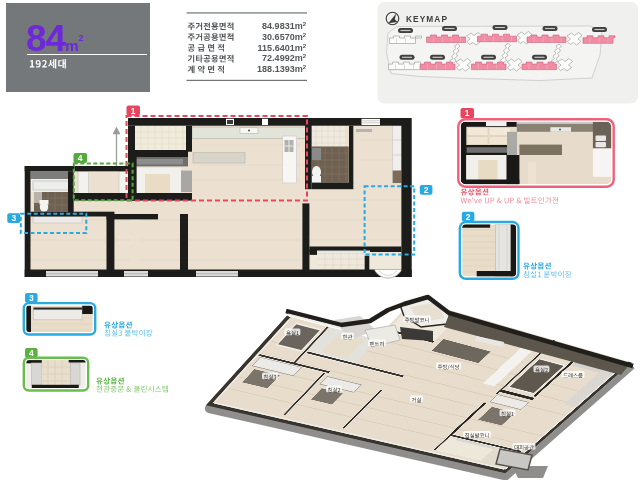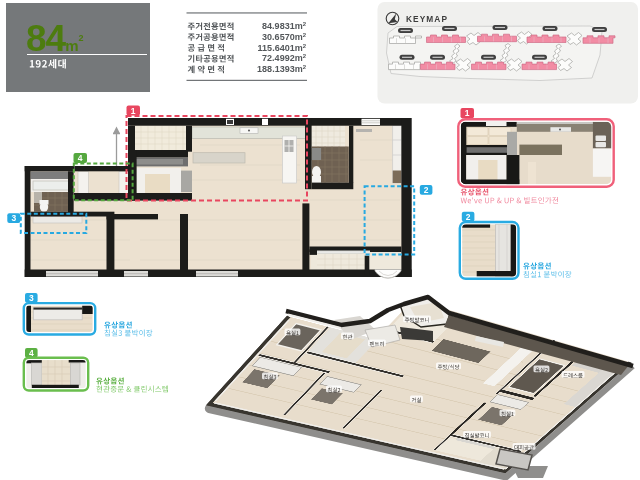--- a/index.html
+++ b/index.html
@@ -1,20 +1,20 @@
 <!DOCTYPE html>
 <html><head><meta charset="utf-8"><style>
 *{margin:0;padding:0;box-sizing:border-box}
 html,body{width:640px;height:480px;background:#fff;font-family:"Liberation Sans",sans-serif;overflow:hidden}
 .abs{position:absolute}
 </style></head><body>
 <div class="abs" style="left:0;top:0;width:640px;height:480px">
 
 <div class="abs" style="left:6px;top:3px;width:144px;height:89px;background:#75787a"></div>
-<div class="abs" style="left:26px;top:20px;color:#4d7c0f;font-weight:bold;font-size:37px;letter-spacing:-1px;line-height:1">84<span style="font-size:15px;letter-spacing:0">m</span><span style="font-size:9px;vertical-align:10px;letter-spacing:0">2</span></div>
+<div class="abs" style="left:26px;top:20px;color:#6d28d9;font-weight:bold;font-size:37px;letter-spacing:-1px;line-height:1">84<span style="font-size:15px;letter-spacing:0">m</span><span style="font-size:9px;vertical-align:10px;letter-spacing:0">2</span></div>
 <div class="abs" style="left:27px;top:53.5px;width:120px;height:1.5px;background:#fff"></div>
 
 <svg class="abs" style="left:0;top:0" width="640" height="100" viewBox="0 0 640 100">
 <path d="M29.8 67.5V66.3H31.4V61.6H30.1V60.7Q30.6 60.6 31 60.5Q31.4 60.3 31.8 60.1H32.9V66.3H34.3V67.5Z M37.8 67.6Q37.2 67.6 36.7 67.4Q36.1 67.1 35.8 66.8L36.6 65.9Q36.8 66.1 37.1 66.3Q37.4 66.4 37.8 66.4Q38.1 66.4 38.4 66.3Q38.7 66.2 38.9 65.8Q39.1 65.5 39.2 65Q39.3 64.4 39.3 63.6Q39.3 62.7 39.2 62.1Q39 61.6 38.7 61.3Q38.4 61.1 38 61.1Q37.8 61.1 37.5 61.2Q37.3 61.4 37.2 61.7Q37 62 37 62.4Q37 62.9 37.2 63.1Q37.3 63.4 37.5 63.6Q37.8 63.7 38.1 63.7Q38.4 63.7 38.7 63.5Q39.1 63.3 39.3 62.9L39.4 63.9Q39.2 64.1 38.9 64.3Q38.7 64.5 38.4 64.7Q38.1 64.8 37.8 64.8Q37.2 64.8 36.7 64.5Q36.2 64.2 36 63.7Q35.7 63.2 35.7 62.4Q35.7 61.7 36 61.1Q36.3 60.6 36.9 60.3Q37.4 60 38 60Q38.6 60 39 60.2Q39.5 60.4 39.9 60.8Q40.3 61.3 40.5 62Q40.7 62.7 40.7 63.6Q40.7 64.7 40.5 65.4Q40.2 66.2 39.8 66.7Q39.4 67.2 38.9 67.4Q38.4 67.6 37.8 67.6Z M42 67.5V66.7Q43 65.8 43.8 65Q44.5 64.2 44.9 63.5Q45.2 62.9 45.2 62.3Q45.2 62 45.1 61.7Q45 61.4 44.7 61.3Q44.5 61.1 44.1 61.1Q43.7 61.1 43.4 61.3Q43.1 61.6 42.8 61.9L42 61.1Q42.5 60.5 43 60.2Q43.6 60 44.3 60Q45 60 45.5 60.2Q46.1 60.5 46.4 61Q46.6 61.5 46.6 62.2Q46.6 62.9 46.3 63.6Q46 64.3 45.4 65Q44.9 65.7 44.2 66.3Q44.5 66.3 44.8 66.3Q45.1 66.3 45.4 66.3H47V67.5Z M52 62.2H53.5V63.3H52ZM50 59.9H51V61.5Q51 62.3 50.9 63Q50.8 63.8 50.5 64.5Q50.3 65.1 49.9 65.7Q49.5 66.2 48.9 66.5L48.1 65.5Q48.7 65.2 49 64.8Q49.4 64.3 49.6 63.8Q49.8 63.2 49.9 62.7Q50 62.1 50 61.5ZM50.3 59.9H51.3V61.4Q51.3 62 51.3 62.5Q51.4 63.1 51.6 63.6Q51.8 64.1 52.1 64.6Q52.4 65 52.9 65.3L52.2 66.3Q51.7 66 51.3 65.5Q50.9 65 50.7 64.3Q50.5 63.6 50.4 62.9Q50.3 62.2 50.3 61.4ZM55 59.1H56.3V68.4H55ZM53.1 59.3H54.4V68H53.1Z M64.6 59.1H65.9V68.4H64.6ZM63.4 62.7H64.9V63.8H63.4ZM62.5 59.3H63.8V68H62.5ZM58.2 65.2H58.8Q59.4 65.2 59.9 65.2Q60.4 65.2 60.9 65.1Q61.5 65.1 62 65L62.1 66Q61.5 66.2 61 66.2Q60.5 66.3 60 66.3Q59.4 66.3 58.8 66.3H58.2ZM58.2 60.2H61.6V61.3H59.5V65.7H58.2Z" fill="#fff"></path>
 <rect x="186.5" y="12.4" width="120.5" height="1.1" fill="#63676a"></rect>
 <rect x="186.5" y="79.8" width="120.5" height="1.1" fill="#63676a"></rect>
 <path d="M190.7 23.2H191.6V23.4Q191.6 23.8 191.5 24.2Q191.4 24.6 191.1 24.9Q190.9 25.2 190.5 25.5Q190.1 25.7 189.6 25.9Q189.2 26.1 188.6 26.1L188.2 25.3Q188.7 25.2 189.1 25.1Q189.5 25 189.8 24.8Q190.1 24.6 190.3 24.4Q190.5 24.1 190.6 23.9Q190.7 23.7 190.7 23.4ZM191 23.2H192V23.4Q192 23.7 192.1 23.9Q192.1 24.1 192.3 24.4Q192.5 24.6 192.8 24.8Q193.2 25 193.6 25.1Q193.9 25.2 194.5 25.3L194.1 26.1Q193.5 26.1 193 25.9Q192.5 25.7 192.1 25.5Q191.8 25.2 191.5 24.9Q191.3 24.6 191.1 24.2Q191 23.8 191 23.4ZM190.7 27.2H191.8V30H190.7ZM187.8 26.6H194.8V27.5H187.8ZM188.5 22.7H194.2V23.6H188.5Z M201 22.4H202.1V30H201ZM199.5 25.3H201.5V26.2H199.5ZM198.5 23.1H199.6Q199.6 24 199.4 24.8Q199.2 25.6 198.9 26.3Q198.5 27 197.8 27.6Q197.2 28.2 196.2 28.7L195.6 27.9Q196.4 27.4 197 27Q197.5 26.5 197.8 26Q198.2 25.4 198.3 24.8Q198.5 24.1 198.5 23.3ZM196 23.1H199.1V24H196Z M207.6 24.3H209.4V25.2H207.6ZM208.8 22.4H209.9V28H208.8ZM204.9 29H210.1V29.9H204.9ZM204.9 27.5H206V29.5H204.9ZM205.3 23.4H206.2V23.8Q206.2 24.6 206 25.2Q205.7 25.9 205.2 26.4Q204.8 26.9 204 27.1L203.5 26.2Q203.9 26.1 204.3 25.8Q204.6 25.6 204.9 25.2Q205.1 24.9 205.2 24.6Q205.3 24.2 205.3 23.8ZM205.5 23.4H206.4V23.8Q206.4 24.3 206.6 24.7Q206.8 25.2 207.2 25.5Q207.5 25.9 208.1 26.1L207.6 27Q206.9 26.7 206.4 26.2Q206 25.8 205.7 25.2Q205.5 24.5 205.5 23.8ZM203.8 22.9H207.9V23.7H203.8Z M212.9 24.9H214V26.3H212.9ZM215.6 24.9H216.7V26.3H215.6ZM211.3 26H218.3V26.9H211.3ZM214.8 27.2Q216 27.2 216.8 27.6Q217.5 28 217.5 28.6Q217.5 29.3 216.8 29.7Q216 30 214.8 30Q213.6 30 212.8 29.7Q212.1 29.3 212.1 28.6Q212.1 28 212.8 27.6Q213.6 27.2 214.8 27.2ZM214.8 28.1Q214.3 28.1 213.9 28.1Q213.6 28.2 213.4 28.3Q213.2 28.5 213.2 28.6Q213.2 28.8 213.4 29Q213.6 29.1 213.9 29.2Q214.3 29.2 214.8 29.2Q215.3 29.2 215.7 29.2Q216 29.1 216.2 29Q216.4 28.8 216.4 28.6Q216.4 28.5 216.2 28.3Q216 28.2 215.7 28.1Q215.3 28.1 214.8 28.1ZM214.8 22.5Q215.7 22.5 216.3 22.6Q216.9 22.8 217.3 23.1Q217.6 23.5 217.6 23.9Q217.6 24.4 217.3 24.7Q216.9 25.1 216.3 25.2Q215.7 25.4 214.8 25.4Q214 25.4 213.3 25.2Q212.7 25.1 212.4 24.7Q212 24.4 212 23.9Q212 23.5 212.4 23.1Q212.7 22.8 213.3 22.6Q214 22.5 214.8 22.5ZM214.8 23.3Q214.3 23.3 213.9 23.4Q213.6 23.4 213.4 23.6Q213.2 23.7 213.2 23.9Q213.2 24.1 213.4 24.3Q213.6 24.4 213.9 24.5Q214.3 24.6 214.8 24.6Q215.3 24.6 215.7 24.5Q216.1 24.4 216.3 24.3Q216.5 24.1 216.5 23.9Q216.5 23.7 216.3 23.6Q216.1 23.4 215.7 23.4Q215.3 23.3 214.8 23.3Z M222.9 23.6H224.8V24.4H222.9ZM222.9 25.2H224.9V26.1H222.9ZM219.5 23H223.1V26.7H219.5ZM222 23.8H220.6V25.9H222ZM224.5 22.4H225.6V27.9H224.5ZM220.5 29H225.8V29.9H220.5ZM220.5 27.4H221.6V29.5H220.5Z M228.8 23.1H229.7V23.6Q229.7 24.3 229.5 25Q229.2 25.6 228.8 26.1Q228.3 26.6 227.5 26.9L227 26Q227.5 25.8 227.8 25.6Q228.1 25.3 228.4 25Q228.6 24.7 228.7 24.3Q228.8 24 228.8 23.6ZM229 23.1H229.9V23.6Q229.9 24 230.1 24.5Q230.3 24.9 230.7 25.3Q231 25.6 231.7 25.8L231.1 26.7Q230.4 26.5 229.9 26Q229.5 25.5 229.3 24.9Q229 24.3 229 23.6ZM231.2 24.2H232.7V25.1H231.2ZM227.3 22.8H231.4V23.6H227.3ZM228.2 27.3H233.5V30H232.3V28.1H228.2ZM232.3 22.4H233.5V26.9H232.3Z" fill="#53575a"></path>
 <path d="M190.7 34H191.6V34.2Q191.6 34.6 191.5 35Q191.4 35.4 191.1 35.7Q190.9 36 190.5 36.3Q190.1 36.5 189.6 36.7Q189.2 36.9 188.6 36.9L188.2 36.1Q188.7 36 189.1 35.9Q189.5 35.8 189.8 35.6Q190.1 35.4 190.3 35.2Q190.5 34.9 190.6 34.7Q190.7 34.5 190.7 34.2ZM191 34H192V34.2Q192 34.5 192.1 34.7Q192.1 34.9 192.3 35.2Q192.5 35.4 192.8 35.6Q193.2 35.8 193.6 35.9Q193.9 36 194.5 36.1L194.1 36.9Q193.5 36.9 193 36.7Q192.5 36.5 192.1 36.3Q191.8 36 191.5 35.7Q191.3 35.4 191.1 35Q191 34.6 191 34.2ZM190.7 38H191.8V40.8H190.7ZM187.8 37.4H194.8V38.3H187.8ZM188.5 33.5H194.2V34.4H188.5Z M201 33.2H202.1V40.8H201ZM199.5 36.1H201.5V37H199.5ZM198.5 33.9H199.6Q199.6 34.8 199.4 35.6Q199.2 36.4 198.9 37.1Q198.5 37.8 197.8 38.4Q197.2 39 196.2 39.5L195.6 38.7Q196.4 38.2 197 37.8Q197.5 37.3 197.8 36.8Q198.2 36.2 198.3 35.6Q198.5 34.9 198.5 34.1ZM196 33.9H199.1V34.8H196Z M206.9 37.9Q207.8 37.9 208.4 38.1Q209 38.3 209.3 38.6Q209.7 38.9 209.7 39.4Q209.7 39.8 209.3 40.2Q209 40.5 208.4 40.7Q207.8 40.8 206.9 40.8Q206.1 40.8 205.5 40.7Q204.9 40.5 204.6 40.2Q204.2 39.8 204.2 39.4Q204.2 38.9 204.6 38.6Q204.9 38.3 205.5 38.1Q206.1 37.9 206.9 37.9ZM206.9 38.8Q206.4 38.8 206.1 38.8Q205.7 38.9 205.5 39Q205.3 39.2 205.3 39.4Q205.3 39.6 205.5 39.7Q205.7 39.9 206.1 39.9Q206.4 40 206.9 40Q207.5 40 207.8 39.9Q208.2 39.9 208.4 39.7Q208.6 39.6 208.6 39.4Q208.6 39.2 208.4 39Q208.2 38.9 207.8 38.8Q207.5 38.8 206.9 38.8ZM204.3 33.5H209.2V34.4H204.3ZM203.5 36.6H210.4V37.5H203.5ZM206.1 35.2H207.2V36.8H206.1ZM208.5 33.5H209.6V34.1Q209.6 34.6 209.6 35.1Q209.6 35.6 209.4 36.2L208.3 36.1Q208.5 35.5 208.5 35Q208.5 34.6 208.5 34.1Z M212.9 35.7H214V37.1H212.9ZM215.6 35.7H216.7V37.1H215.6ZM211.3 36.8H218.3V37.7H211.3ZM214.8 38Q216 38 216.8 38.4Q217.5 38.8 217.5 39.4Q217.5 40.1 216.8 40.5Q216 40.8 214.8 40.8Q213.6 40.8 212.8 40.5Q212.1 40.1 212.1 39.4Q212.1 38.8 212.8 38.4Q213.6 38 214.8 38ZM214.8 38.9Q214.3 38.9 213.9 38.9Q213.6 39 213.4 39.1Q213.2 39.3 213.2 39.4Q213.2 39.6 213.4 39.8Q213.6 39.9 213.9 40Q214.3 40 214.8 40Q215.3 40 215.7 40Q216 39.9 216.2 39.8Q216.4 39.6 216.4 39.4Q216.4 39.3 216.2 39.1Q216 39 215.7 38.9Q215.3 38.9 214.8 38.9ZM214.8 33.3Q215.7 33.3 216.3 33.4Q216.9 33.6 217.3 33.9Q217.6 34.3 217.6 34.7Q217.6 35.2 217.3 35.5Q216.9 35.9 216.3 36Q215.7 36.2 214.8 36.2Q214 36.2 213.3 36Q212.7 35.9 212.4 35.5Q212 35.2 212 34.7Q212 34.3 212.4 33.9Q212.7 33.6 213.3 33.4Q214 33.3 214.8 33.3ZM214.8 34.1Q214.3 34.1 213.9 34.2Q213.6 34.2 213.4 34.4Q213.2 34.5 213.2 34.7Q213.2 34.9 213.4 35.1Q213.6 35.2 213.9 35.3Q214.3 35.4 214.8 35.4Q215.3 35.4 215.7 35.3Q216.1 35.2 216.3 35.1Q216.5 34.9 216.5 34.7Q216.5 34.5 216.3 34.4Q216.1 34.2 215.7 34.2Q215.3 34.1 214.8 34.1Z M222.9 34.4H224.8V35.2H222.9ZM222.9 36H224.9V36.9H222.9ZM219.5 33.8H223.1V37.5H219.5ZM222 34.6H220.6V36.7H222ZM224.5 33.2H225.6V38.7H224.5ZM220.5 39.8H225.8V40.7H220.5ZM220.5 38.2H221.6V40.3H220.5Z M228.8 33.9H229.7V34.4Q229.7 35.1 229.5 35.8Q229.2 36.4 228.8 36.9Q228.3 37.4 227.5 37.7L227 36.8Q227.5 36.6 227.8 36.4Q228.1 36.1 228.4 35.8Q228.6 35.5 228.7 35.1Q228.8 34.8 228.8 34.4ZM229 33.9H229.9V34.4Q229.9 34.8 230.1 35.3Q230.3 35.7 230.7 36.1Q231 36.4 231.7 36.6L231.1 37.5Q230.4 37.3 229.9 36.8Q229.5 36.3 229.3 35.7Q229 35.1 229 34.4ZM231.2 35H232.7V35.9H231.2ZM227.3 33.6H231.4V34.4H227.3ZM228.2 38.1H233.5V40.8H232.3V38.9H228.2ZM232.3 33.2H233.5V37.7H232.3Z" fill="#53575a"></path>
 <path d="M191.3 48.7Q192.1 48.7 192.7 48.9Q193.3 49.1 193.7 49.4Q194 49.7 194 50.2Q194 50.6 193.7 51Q193.3 51.3 192.7 51.5Q192.1 51.6 191.3 51.6Q190.4 51.6 189.8 51.5Q189.2 51.3 188.9 51Q188.5 50.6 188.5 50.2Q188.5 49.7 188.9 49.4Q189.2 49.1 189.8 48.9Q190.4 48.7 191.3 48.7ZM191.3 49.6Q190.8 49.6 190.4 49.6Q190 49.7 189.8 49.8Q189.6 50 189.6 50.2Q189.6 50.4 189.8 50.5Q190 50.7 190.4 50.7Q190.8 50.8 191.3 50.8Q191.8 50.8 192.2 50.7Q192.5 50.7 192.7 50.5Q192.9 50.4 192.9 50.2Q192.9 50 192.7 49.8Q192.5 49.7 192.2 49.6Q191.8 49.6 191.3 49.6ZM188.6 44.3H193.5V45.2H188.6ZM187.9 47.4H194.8V48.3H187.9ZM190.4 46H191.5V47.6H190.4ZM192.9 44.3H194V44.9Q194 45.4 193.9 45.9Q193.9 46.4 193.7 47L192.6 46.9Q192.8 46.3 192.8 45.8Q192.9 45.4 192.9 44.9Z M198.6 48.3H199.7V49.1H202.8V48.3H203.9V51.6H198.6ZM199.7 50V50.7H202.8V50ZM198.6 44.3H203.5V45.1H198.6ZM197.8 46.9H204.7V47.8H197.8ZM202.8 44.3H203.9V44.9Q203.9 45.3 203.9 45.9Q203.9 46.4 203.7 47.1L202.6 47.2Q202.8 46.5 202.8 45.9Q202.8 45.4 202.8 44.9Z M211.4 45.2H213.3V46H211.4ZM211.4 46.8H213.4V47.7H211.4ZM208 44.6H211.6V48.3H208ZM210.5 45.4H209.1V47.5H210.5ZM213 44H214.1V49.5H213ZM209 50.6H214.3V51.5H209ZM209 49H210.1V51.1H209Z M219.4 44.7H220.3V45.2Q220.3 45.9 220 46.6Q219.8 47.2 219.3 47.7Q218.9 48.2 218.1 48.5L217.6 47.6Q218 47.4 218.4 47.2Q218.7 46.9 218.9 46.6Q219.2 46.3 219.3 45.9Q219.4 45.6 219.4 45.2ZM219.6 44.7H220.5V45.2Q220.5 45.6 220.7 46.1Q220.9 46.5 221.2 46.9Q221.6 47.2 222.2 47.4L221.7 48.3Q221 48.1 220.5 47.6Q220.1 47.1 219.8 46.5Q219.6 45.9 219.6 45.2ZM221.8 45.8H223.2V46.7H221.8ZM217.9 44.4H222V45.2H217.9ZM218.8 48.9H224V51.6H222.9V49.7H218.8ZM222.9 44H224V48.5H222.9Z" fill="#53575a"></path>
 <path d="M193.1 54.7H194.2V62.4H193.1ZM190.9 55.5H192Q192 56.4 191.8 57.2Q191.6 58 191.2 58.7Q190.8 59.4 190.1 60Q189.5 60.6 188.4 61.1L187.9 60.3Q189 59.7 189.6 59.1Q190.3 58.4 190.6 57.6Q190.9 56.8 190.9 55.7ZM188.3 55.5H191.4V56.4H188.3Z M196 59.8H196.6Q197.3 59.8 197.8 59.8Q198.4 59.8 198.9 59.7Q199.5 59.7 200.1 59.6L200.2 60.5Q199.6 60.6 199 60.6Q198.4 60.7 197.9 60.7Q197.3 60.7 196.6 60.7H196ZM196 55.4H199.6V56.3H197.1V60.1H196ZM196.8 57.5H199.5V58.4H196.8ZM200.6 54.8H201.7V62.4H200.6ZM201.5 57.7H202.8V58.6H201.5Z M206.9 59.5Q207.8 59.5 208.4 59.7Q209 59.9 209.3 60.2Q209.7 60.5 209.7 61Q209.7 61.4 209.3 61.8Q209 62.1 208.4 62.3Q207.8 62.4 206.9 62.4Q206.1 62.4 205.5 62.3Q204.9 62.1 204.6 61.8Q204.2 61.4 204.2 61Q204.2 60.5 204.6 60.2Q204.9 59.9 205.5 59.7Q206.1 59.5 206.9 59.5ZM206.9 60.4Q206.4 60.4 206.1 60.4Q205.7 60.5 205.5 60.6Q205.3 60.8 205.3 61Q205.3 61.2 205.5 61.3Q205.7 61.5 206.1 61.5Q206.4 61.6 206.9 61.6Q207.5 61.6 207.8 61.5Q208.2 61.5 208.4 61.3Q208.6 61.2 208.6 61Q208.6 60.8 208.4 60.6Q208.2 60.5 207.8 60.4Q207.5 60.4 206.9 60.4ZM204.3 55.1H209.2V56H204.3ZM203.5 58.2H210.4V59.1H203.5ZM206.1 56.8H207.2V58.4H206.1ZM208.5 55.1H209.6V55.7Q209.6 56.2 209.6 56.7Q209.6 57.2 209.4 57.8L208.3 57.7Q208.5 57.1 208.5 56.6Q208.5 56.2 208.5 55.7Z M212.9 57.3H214V58.7H212.9ZM215.6 57.3H216.7V58.7H215.6ZM211.3 58.4H218.3V59.3H211.3ZM214.8 59.6Q216 59.6 216.8 60Q217.5 60.4 217.5 61Q217.5 61.7 216.8 62.1Q216 62.4 214.8 62.4Q213.6 62.4 212.8 62.1Q212.1 61.7 212.1 61Q212.1 60.4 212.8 60Q213.6 59.6 214.8 59.6ZM214.8 60.5Q214.3 60.5 213.9 60.5Q213.6 60.6 213.4 60.7Q213.2 60.9 213.2 61Q213.2 61.2 213.4 61.4Q213.6 61.5 213.9 61.6Q214.3 61.6 214.8 61.6Q215.3 61.6 215.7 61.6Q216 61.5 216.2 61.4Q216.4 61.2 216.4 61Q216.4 60.9 216.2 60.7Q216 60.6 215.7 60.5Q215.3 60.5 214.8 60.5ZM214.8 54.9Q215.7 54.9 216.3 55Q216.9 55.2 217.3 55.5Q217.6 55.9 217.6 56.3Q217.6 56.8 217.3 57.1Q216.9 57.5 216.3 57.6Q215.7 57.8 214.8 57.8Q214 57.8 213.3 57.6Q212.7 57.5 212.4 57.1Q212 56.8 212 56.3Q212 55.9 212.4 55.5Q212.7 55.2 213.3 55Q214 54.9 214.8 54.9ZM214.8 55.7Q214.3 55.7 213.9 55.8Q213.6 55.8 213.4 56Q213.2 56.1 213.2 56.3Q213.2 56.5 213.4 56.7Q213.6 56.8 213.9 56.9Q214.3 57 214.8 57Q215.3 57 215.7 56.9Q216.1 56.8 216.3 56.7Q216.5 56.5 216.5 56.3Q216.5 56.1 216.3 56Q216.1 55.8 215.7 55.8Q215.3 55.7 214.8 55.7Z M222.9 56H224.8V56.8H222.9ZM222.9 57.6H224.9V58.5H222.9ZM219.5 55.4H223.1V59.1H219.5ZM222 56.2H220.6V58.3H222ZM224.5 54.8H225.6V60.3H224.5ZM220.5 61.4H225.8V62.3H220.5ZM220.5 59.8H221.6V61.9H220.5Z M228.8 55.5H229.7V56Q229.7 56.7 229.5 57.4Q229.2 58 228.8 58.5Q228.3 59 227.5 59.3L227 58.4Q227.5 58.2 227.8 58Q228.1 57.7 228.4 57.4Q228.6 57.1 228.7 56.7Q228.8 56.4 228.8 56ZM229 55.5H229.9V56Q229.9 56.4 230.1 56.9Q230.3 57.3 230.7 57.7Q231 58 231.7 58.2L231.1 59.1Q230.4 58.9 229.9 58.4Q229.5 57.9 229.3 57.3Q229 56.7 229 56ZM231.2 56.6H232.7V57.5H231.2ZM227.3 55.2H231.4V56H227.3ZM228.2 59.7H233.5V62.4H232.3V60.5H228.2ZM232.3 54.8H233.5V59.3H232.3Z" fill="#53575a"></path>

